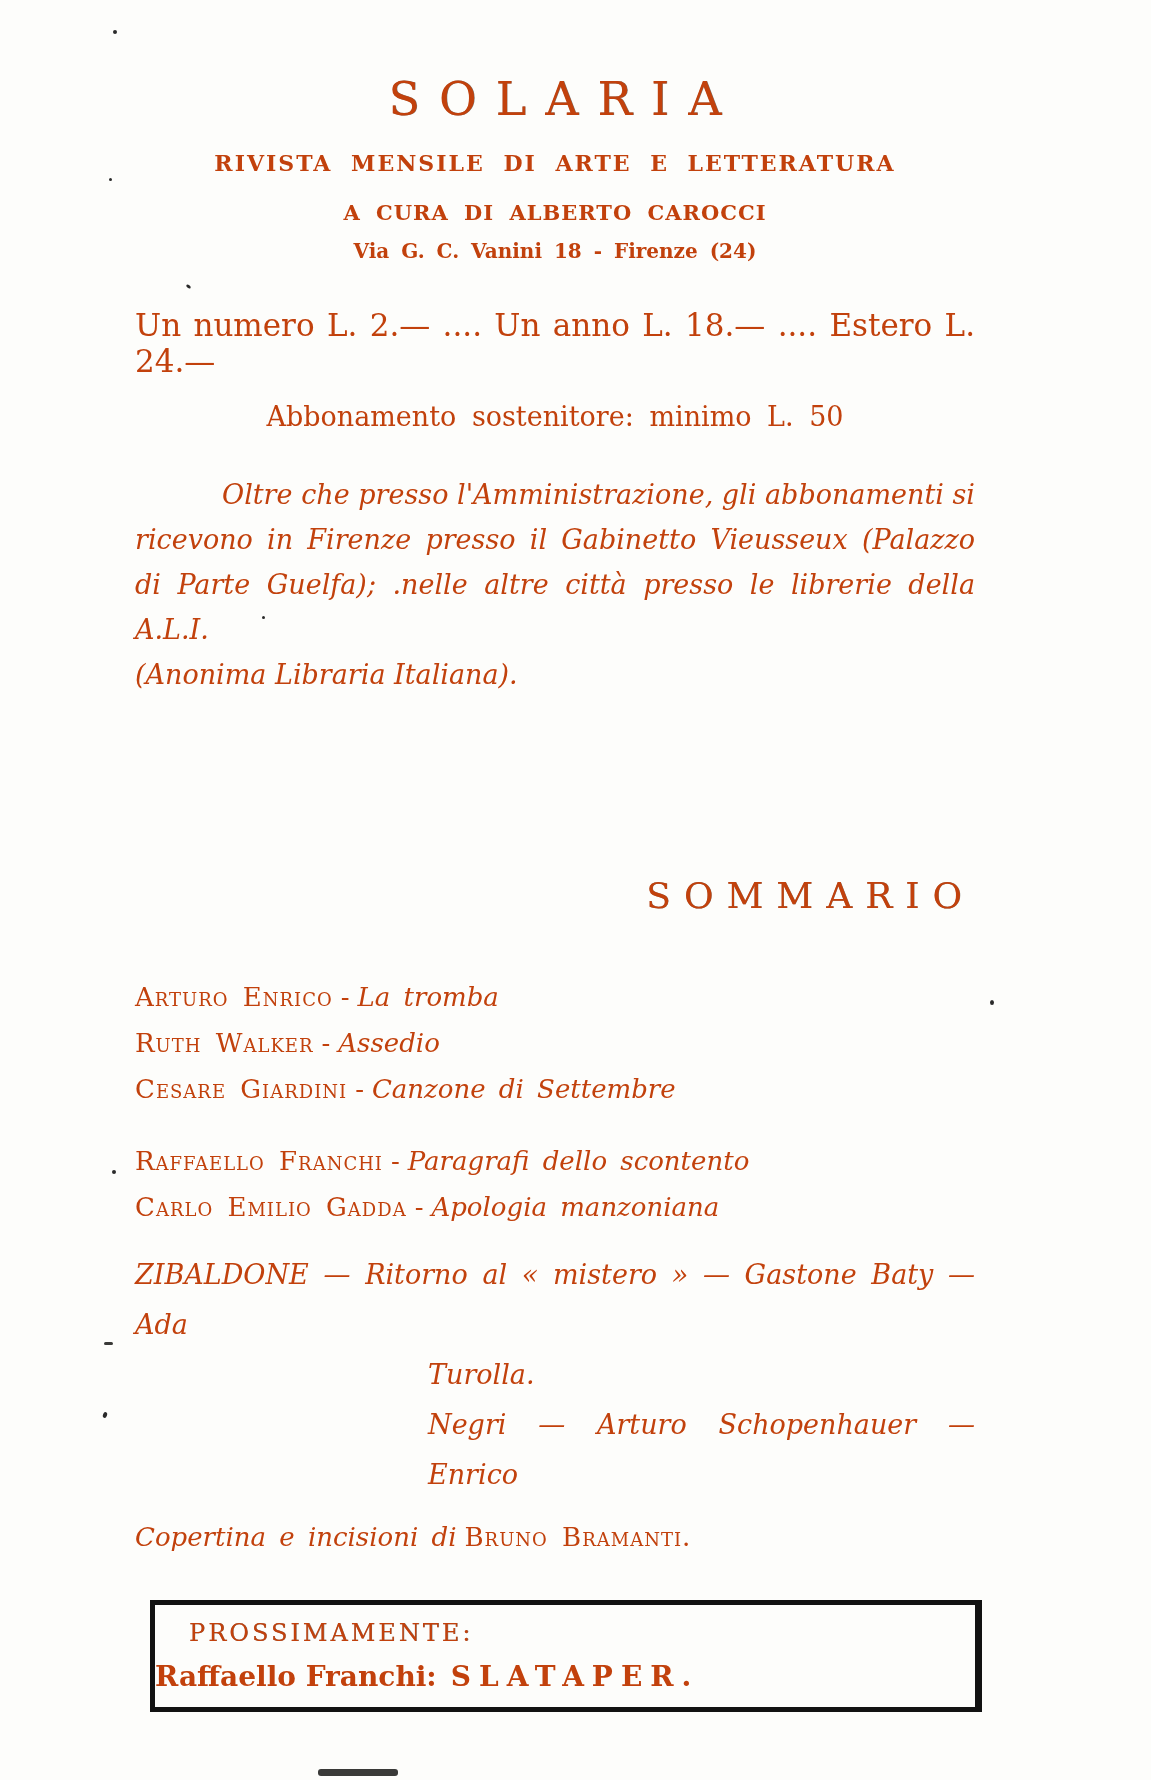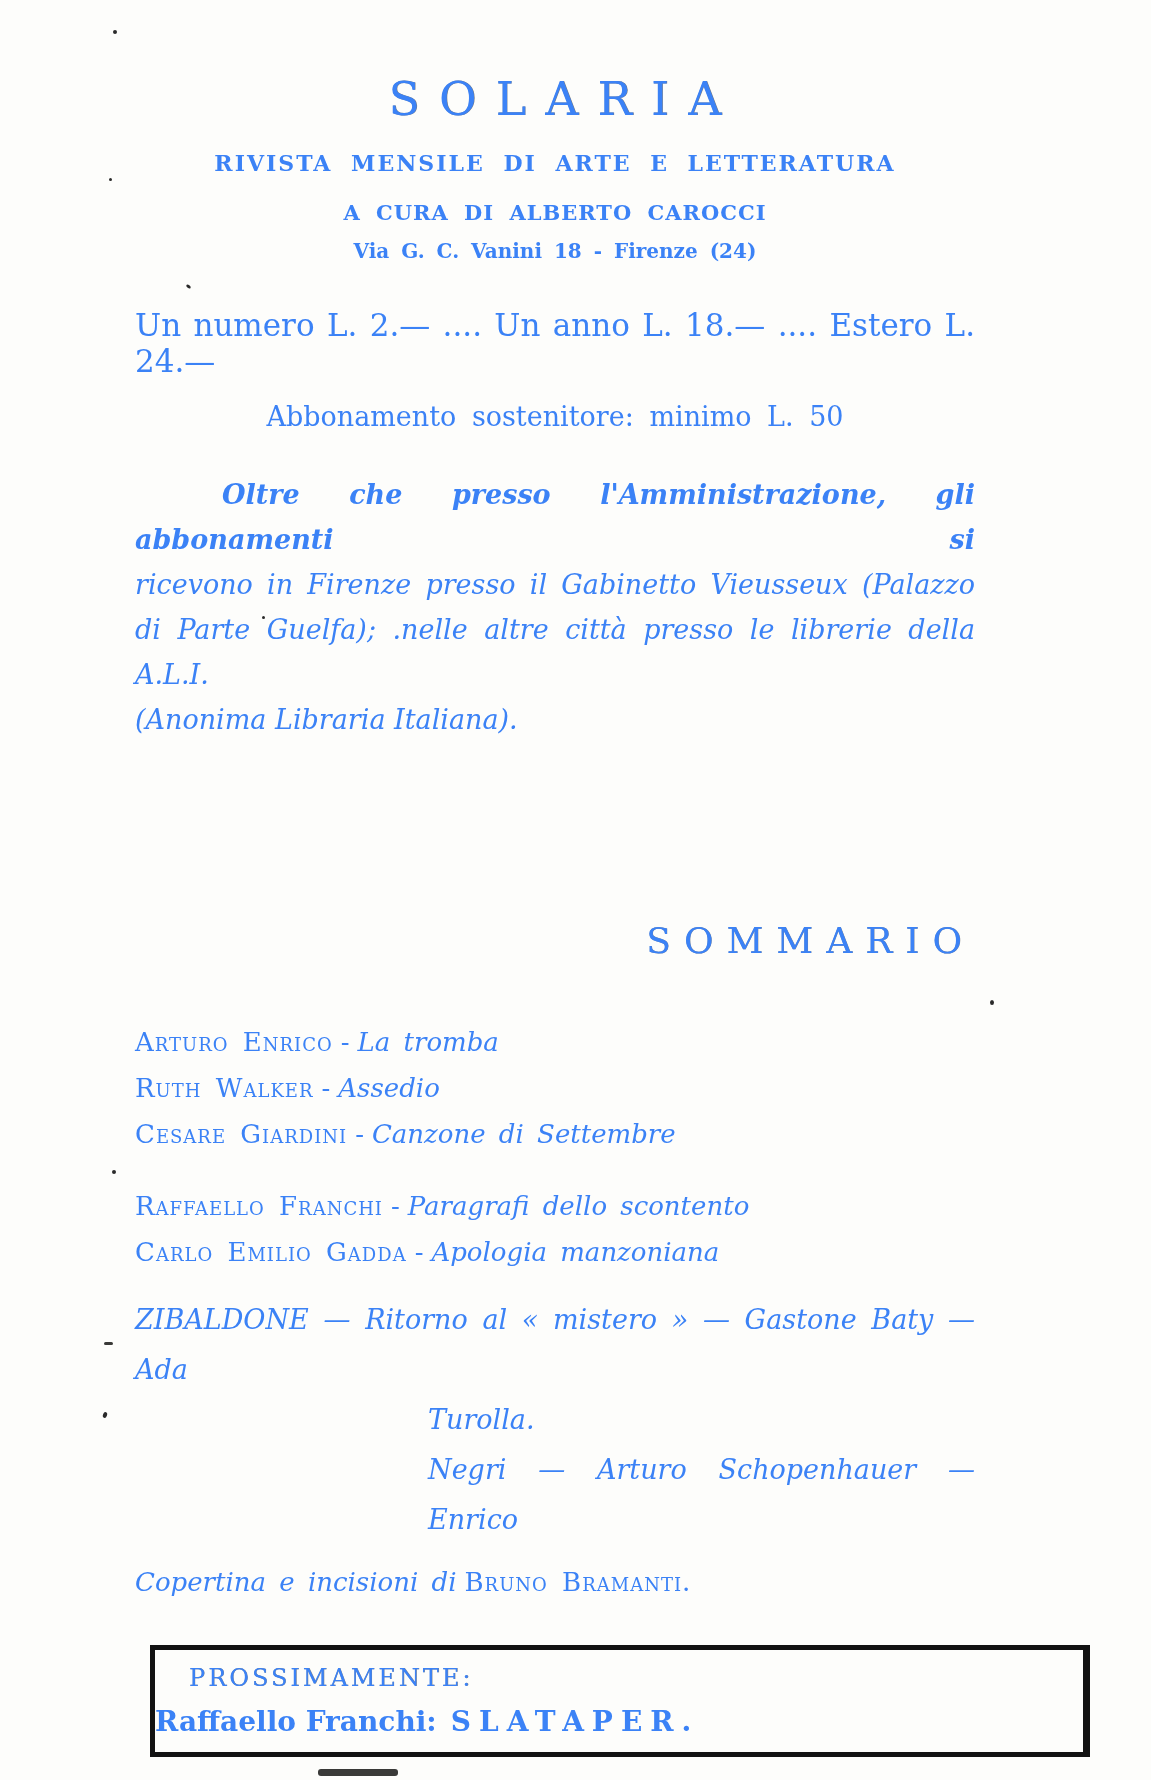--- a/index.html
+++ b/index.html
@@ -6,21 +6,21 @@
   html, body { margin: 0; padding: 0; }
   body {
     width: 1151px; height: 1780px;
     background: #e9e9e4;
     font-family: "DejaVu Serif", "Liberation Serif", serif;
   }
   .page {
     position: relative;
     width: 1151px; height: 1780px;
     background: #fdfdfb;
-    color: #3b82f6;
+    color: #c2410c;
     padding: 72px 176px 0 135px;
     overflow: hidden;
   }
 
   
   .masthead { text-align: center; }
   .title {
     margin: 0;
     font-size: 46px;
     font-weight: 400;
@@ -64,21 +64,21 @@
   }
 
   
   .note {
     margin-top: 40px;
     font-style: italic;
     font-size: 27px;
   }
   .note-line { line-height: 45px; }
   .note-line.just { text-align: justify; text-align-last: justify; }
-  .note-line.first { text-indent: 87px; font-weight: bold; }
+  .note-line.first { text-indent: 87px; }
 
   
   .sommario-heading {
     margin: 178px 0 0 0;
     font-size: 36px;
     font-weight: 400;
     letter-spacing: 13px;
     text-indent: 13px;
     text-align: right;
     text-shadow: 0.3px 0.3px 0 rgba(10,10,10,.5);
@@ -103,21 +103,21 @@
   
   .credits { margin-top: 14px; font-size: 26px; }
   .credit-line { line-height: 46px; word-spacing: 5px; }
   .credit-prefix { font-style: italic; }
   .credit-name { font-variant: small-caps; letter-spacing: 1px; padding-left: 8px; }
 
   
   .promo-box {
     margin-top: 40px;
     margin-left: 15px;
-    width: 940px;
+    width: 832px;
     height: 112px;
     border: 5px solid #121212;
     border-right-width: 7px;
     display: flex;
     flex-direction: column;
     justify-content: space-around;
     padding: 8px 0;
   }
   .promo-label {
     padding-left: 34px;

